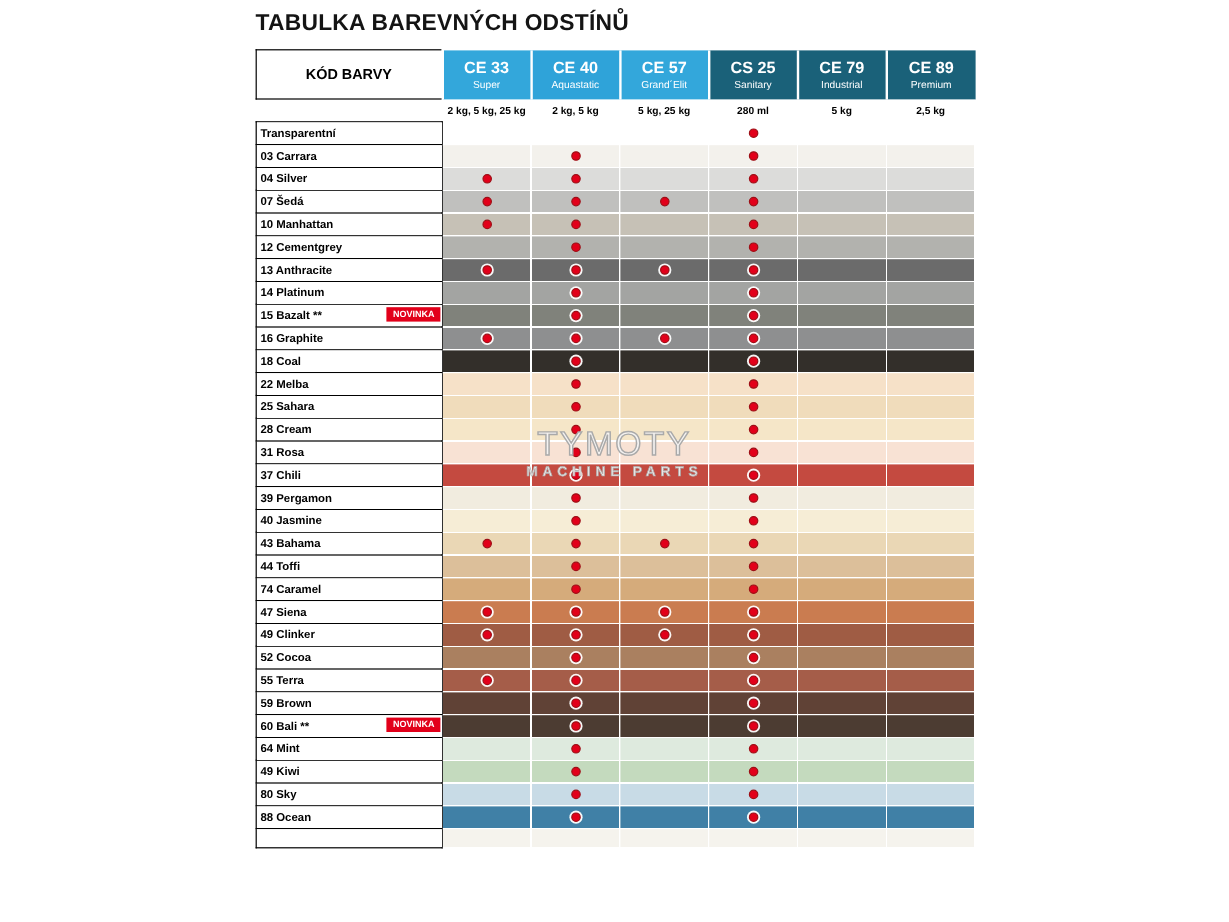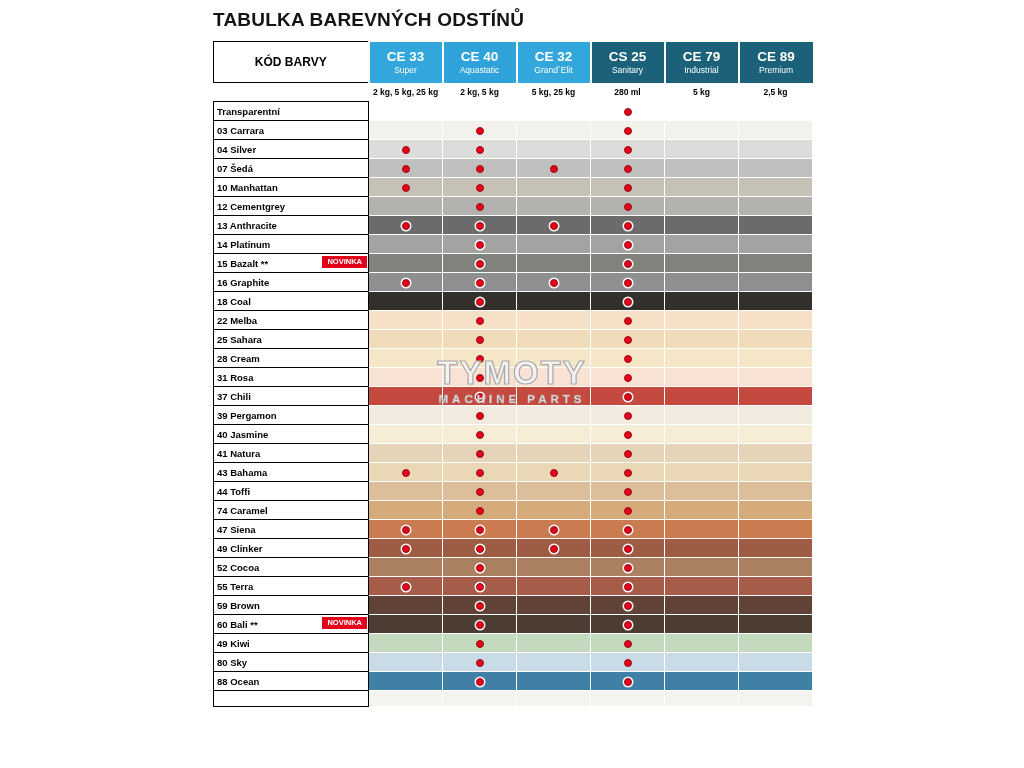--- a/index.html
+++ b/index.html
@@ -27,21 +27,21 @@
           vertical-align:middle;margin-left:28px;}
   .badge{position:absolute;right:1px;top:2px;background:#E2001A;color:#fff;font-size:7.5px;
          font-weight:bold;padding:1px 5px;line-height:10px;}
   td.swatch{border:1px solid #fff;text-align:center;vertical-align:middle;padding:0;
             position:relative;}
   .dot{display:inline-block;width:8px;height:8px;border-radius:50%;background:#E2001A;
        border:1px solid #9d0f16;vertical-align:middle;}
   .dot.ring{box-shadow:0 0 0 1.5px rgba(255,255,255,.95);}
   .watermark{position:absolute;left:424px;top:356px;width:176px;text-align:center;
              pointer-events:none;z-index:5;}
-  .wm1{font-size:33px;font-weight:bold;color:rgba(243,243,243,.92);
+  .wm1{font-size:28px;font-weight:normal;color:rgba(243,243,243,.92);
        -webkit-text-stroke:1.2px #a9a9a9;letter-spacing:2px;line-height:1;}
   .wm2{font-size:11.5px;font-weight:bold;color:rgba(242,242,242,.92);
        -webkit-text-stroke:.6px #a9a9a9;letter-spacing:4px;margin-top:4px;}
 </style>
 </head>
 <body>
 
 <div class="sheet">
   <h1 class="title">TABULKA BAREVNÝCH ODSTÍNŮ</h1>
 
@@ -60,21 +60,21 @@
         <th class="code-hd">KÓD BARVY</th>
       <th class="prod-hd" style="background-color: rgb(51, 167, 219);">
             <div class="pname">CE 33</div>
             <div class="psub">Super</div>
           </th>
           <th class="prod-hd" style="background-color: rgb(47, 163, 217);">
             <div class="pname">CE 40</div>
             <div class="psub">Aquastatic</div>
           </th>
           <th class="prod-hd" style="background-color: rgb(51, 167, 219);">
-            <div class="pname">CE 32</div>
+            <div class="pname">CE 57</div>
             <div class="psub">Grand´Elit</div>
           </th>
           <th class="prod-hd" style="background-color: rgb(26, 97, 121);">
             <div class="pname">CS 25</div>
             <div class="psub">Sanitary</div>
           </th>
           <th class="prod-hd" style="background-color: rgb(26, 97, 121);">
             <div class="pname">CE 79</div>
             <div class="psub">Industrial</div>
           </th>
@@ -250,29 +250,20 @@
         <tr>
           <td class="name"><span>40 Jasmine</span></td>
           <td class="swatch" style="background-color: rgb(246, 237, 214);"></td>
           <td class="swatch" style="background-color: rgb(246, 237, 214);"><span class="dot"></span></td>
           <td class="swatch" style="background-color: rgb(246, 237, 214);"></td>
           <td class="swatch" style="background-color: rgb(246, 237, 214);"><span class="dot"></span></td>
           <td class="swatch" style="background-color: rgb(246, 237, 214);"></td>
           <td class="swatch" style="background-color: rgb(246, 237, 214);"></td>
         </tr>
         <tr>
-          <td class="name"><span>41 Natura</span></td>
-          <td class="swatch" style="background-color: rgb(229, 212, 186);"></td>
-          <td class="swatch" style="background-color: rgb(229, 212, 186);"><span class="dot"></span></td>
-          <td class="swatch" style="background-color: rgb(229, 212, 186);"></td>
-          <td class="swatch" style="background-color: rgb(229, 212, 186);"><span class="dot"></span></td>
-          <td class="swatch" style="background-color: rgb(229, 212, 186);"></td>
-          <td class="swatch" style="background-color: rgb(229, 212, 186);"></td>
-        </tr>
-        <tr>
           <td class="name"><span>43 Bahama</span></td>
           <td class="swatch" style="background-color: rgb(234, 215, 181);"><span class="dot"></span></td>
           <td class="swatch" style="background-color: rgb(234, 215, 181);"><span class="dot"></span></td>
           <td class="swatch" style="background-color: rgb(234, 215, 181);"><span class="dot"></span></td>
           <td class="swatch" style="background-color: rgb(234, 215, 181);"><span class="dot"></span></td>
           <td class="swatch" style="background-color: rgb(234, 215, 181);"></td>
           <td class="swatch" style="background-color: rgb(234, 215, 181);"></td>
         </tr>
         <tr>
           <td class="name"><span>44 Toffi</span></td>
@@ -338,20 +329,29 @@
           <td class="swatch" style="background-color: rgb(96, 66, 54);"></td>
         </tr>
         <tr>
           <td class="name"><span>60 Bali **</span><span class="badge">NOVINKA</span></td>
           <td class="swatch" style="background-color: rgb(76, 60, 50);"></td>
           <td class="swatch" style="background-color: rgb(76, 60, 50);"><span class="dot ring"></span></td>
           <td class="swatch" style="background-color: rgb(76, 60, 50);"></td>
           <td class="swatch" style="background-color: rgb(76, 60, 50);"><span class="dot ring"></span></td>
           <td class="swatch" style="background-color: rgb(76, 60, 50);"></td>
           <td class="swatch" style="background-color: rgb(76, 60, 50);"></td>
+        </tr>
+        <tr>
+          <td class="name"><span>64 Mint</span></td>
+          <td class="swatch" style="background-color: rgb(222, 234, 222);"></td>
+          <td class="swatch" style="background-color: rgb(222, 234, 222);"><span class="dot"></span></td>
+          <td class="swatch" style="background-color: rgb(222, 234, 222);"></td>
+          <td class="swatch" style="background-color: rgb(222, 234, 222);"><span class="dot"></span></td>
+          <td class="swatch" style="background-color: rgb(222, 234, 222);"></td>
+          <td class="swatch" style="background-color: rgb(222, 234, 222);"></td>
         </tr>
         <tr>
           <td class="name"><span>49 Kiwi</span></td>
           <td class="swatch" style="background-color: rgb(196, 218, 190);"></td>
           <td class="swatch" style="background-color: rgb(196, 218, 190);"><span class="dot"></span></td>
           <td class="swatch" style="background-color: rgb(196, 218, 190);"></td>
           <td class="swatch" style="background-color: rgb(196, 218, 190);"><span class="dot"></span></td>
           <td class="swatch" style="background-color: rgb(196, 218, 190);"></td>
           <td class="swatch" style="background-color: rgb(196, 218, 190);"></td>
         </tr>

